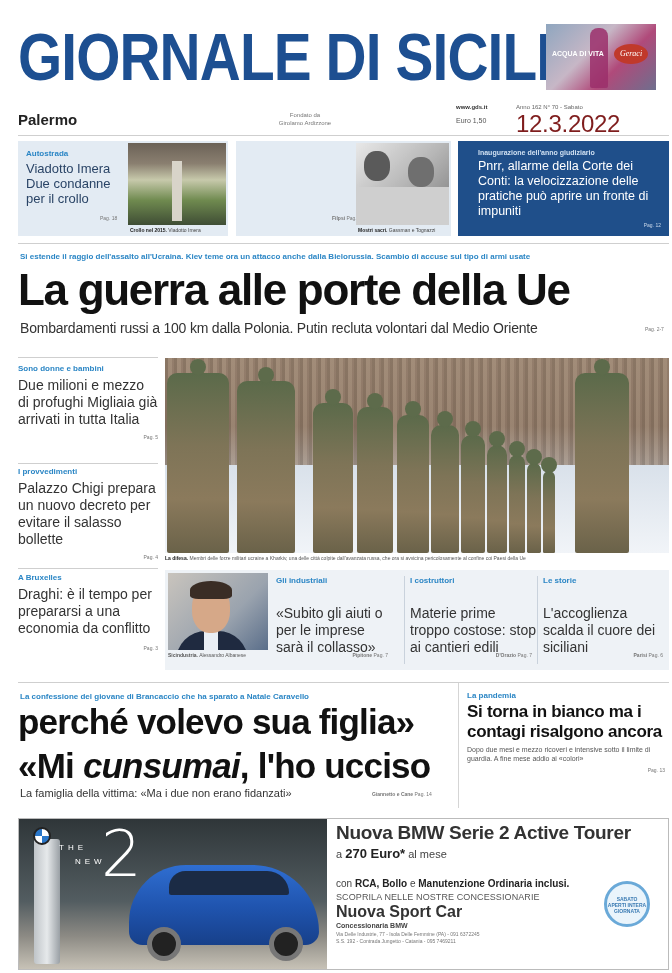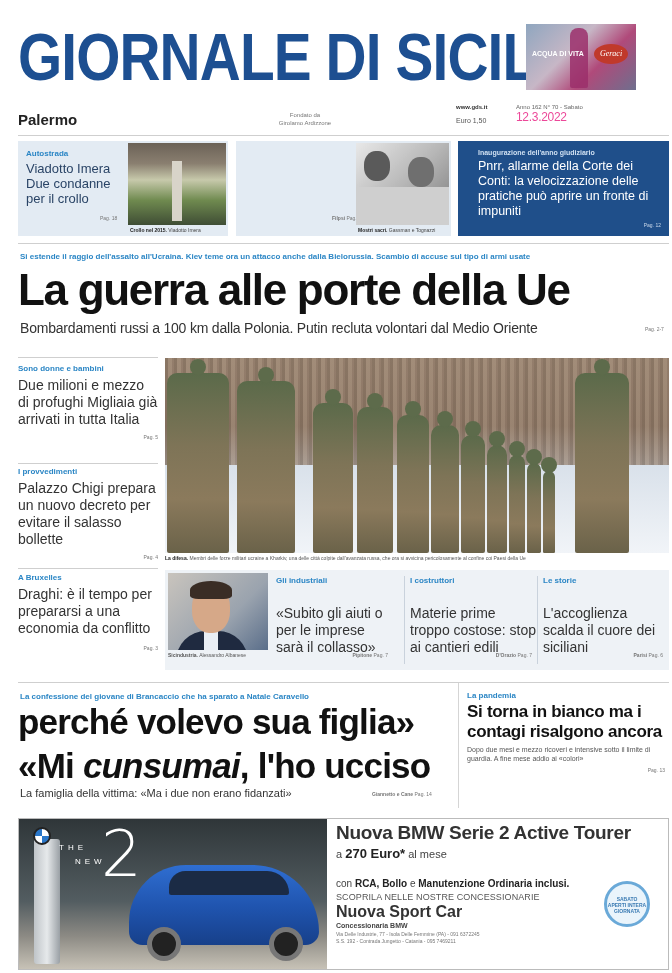--- a/index.html
+++ b/index.html
@@ -8,35 +8,35 @@
   .abs { position: absolute; }
 
   
   .masthead-title {
     left: 18px; top: 18px; width: 530px; height: 78px;
     font-family: "Liberation Sans", sans-serif; font-weight: 700;
     font-size: 66px; line-height: 78px; color: #1d4f91; letter-spacing: -1px;
     transform: scaleX(0.86); transform-origin: left center; white-space: nowrap;
   }
   .masthead-ad {
-    left: 526px; top: 24px; width: 110px; height: 66px;
+    left: 546px; top: 24px; width: 110px; height: 66px;
     background: linear-gradient(135deg, #8fa6bf 0%, #c7b7c6 40%, #b04a7a 65%, #6e6f8e 100%);
     overflow: hidden;
   }
   .masthead-ad .ad-text { position: absolute; left: 6px; top: 26px; font-size: 7px; color: #fff; font-weight: 700; }
   .masthead-ad .ad-badge { position: absolute; left: 68px; top: 20px; width: 34px; height: 20px; border-radius: 50%;
     background: #c0392b; color: #fff; font-size: 8px; font-family: "Liberation Serif", serif; font-style: italic; text-align: center; line-height: 20px; }
   .masthead-ad .ad-figure { position: absolute; left: 44px; top: 4px; width: 18px; height: 60px; background: #9b2f6b; border-radius: 8px 8px 2px 2px; opacity: .85; }
 
   .subhead-city { left: 18px; top: 111px; font-size: 15px; font-weight: 700; color: #222; }
   .subhead-founded { left: 255px; top: 111px; width: 100px; text-align: center; font-size: 6px; color: #777; line-height: 8px; }
   .subhead-web { left: 456px; top: 104px; font-size: 6px; font-weight: 700; color: #333; }
   .subhead-price { left: 456px; top: 117px; font-size: 7px; color: #555; }
   .subhead-issue { left: 516px; top: 104px; font-size: 6px; color: #666; }
-  .subhead-date { left: 516px; top: 110px; font-size: 12px; color: #ec4899; letter-spacing: -.3px; }
+  .subhead-date { left: 516px; top: 110px; font-size: 24px; color: #7f1d1d; letter-spacing: -.3px; }
   .rule { height: 1px; background: #cfcfcf; }
 
   
   .topbox { top: 141px; height: 95px; background: #e3ebf3; }
   .kicker { font-size: 8px; font-weight: 700; color: #2b86c5; }
   .tb-head { font-size: 13px; line-height: 15px; color: #2a4466; margin-top: 3px; }
   .pg { font-size: 5px; color: #777; }
   .photo-caption { font-size: 5px; color: #444; }
   .photo-caption b { color: #222; }
 

